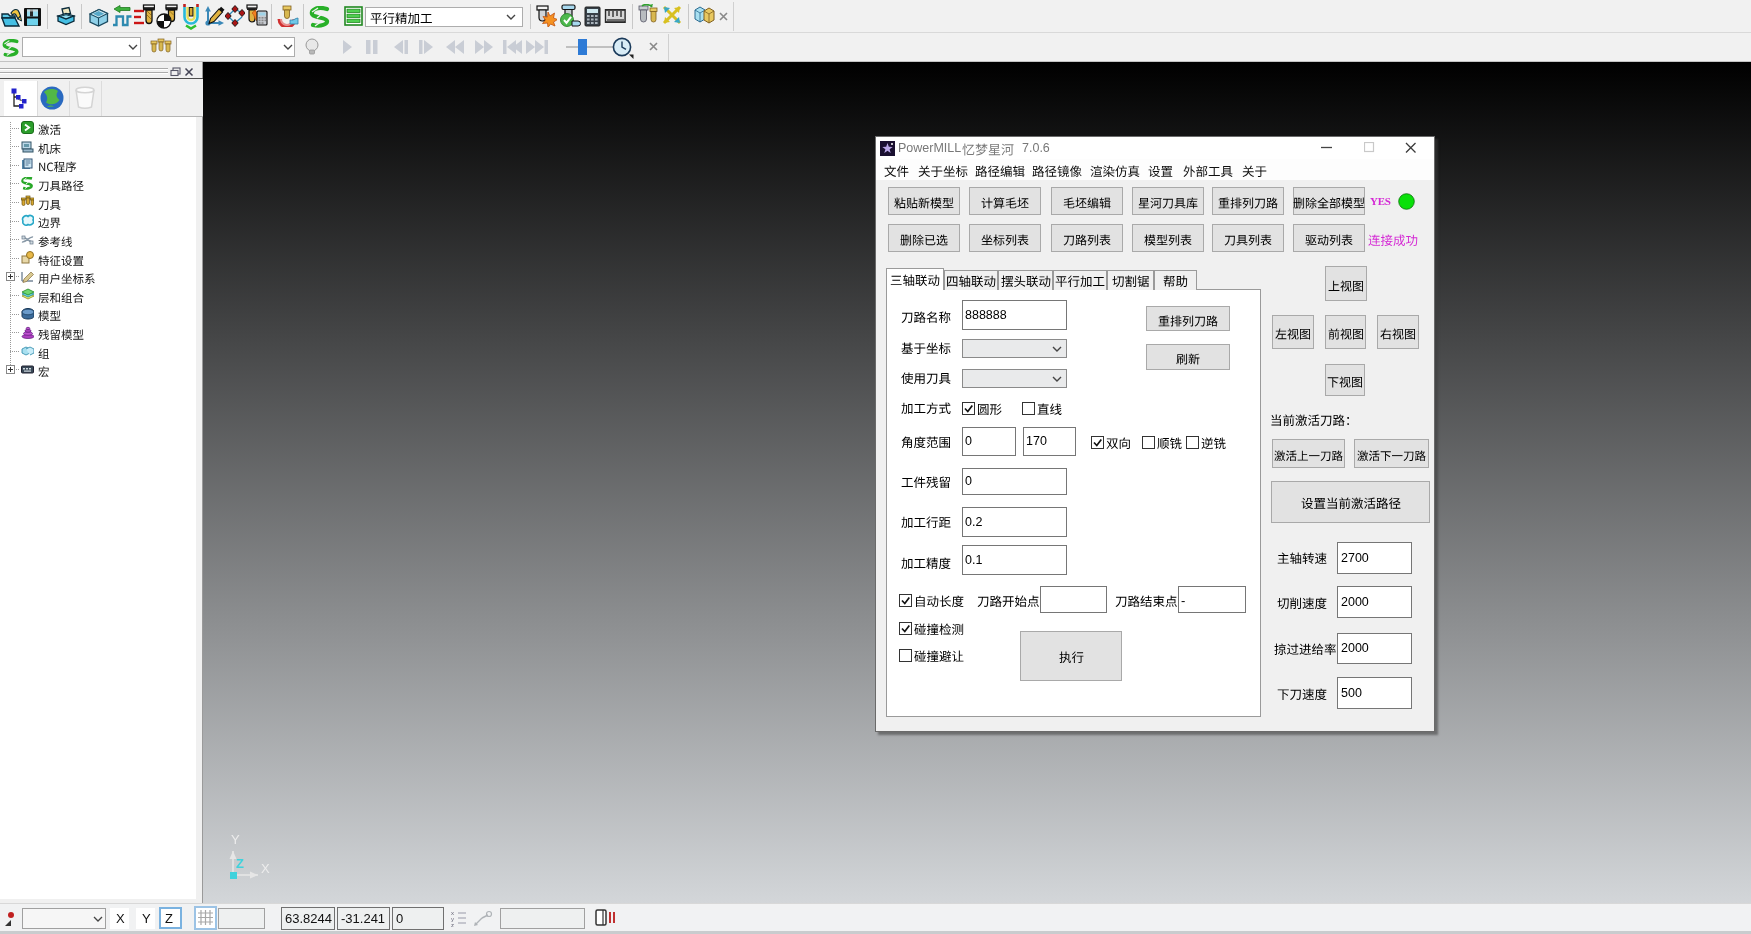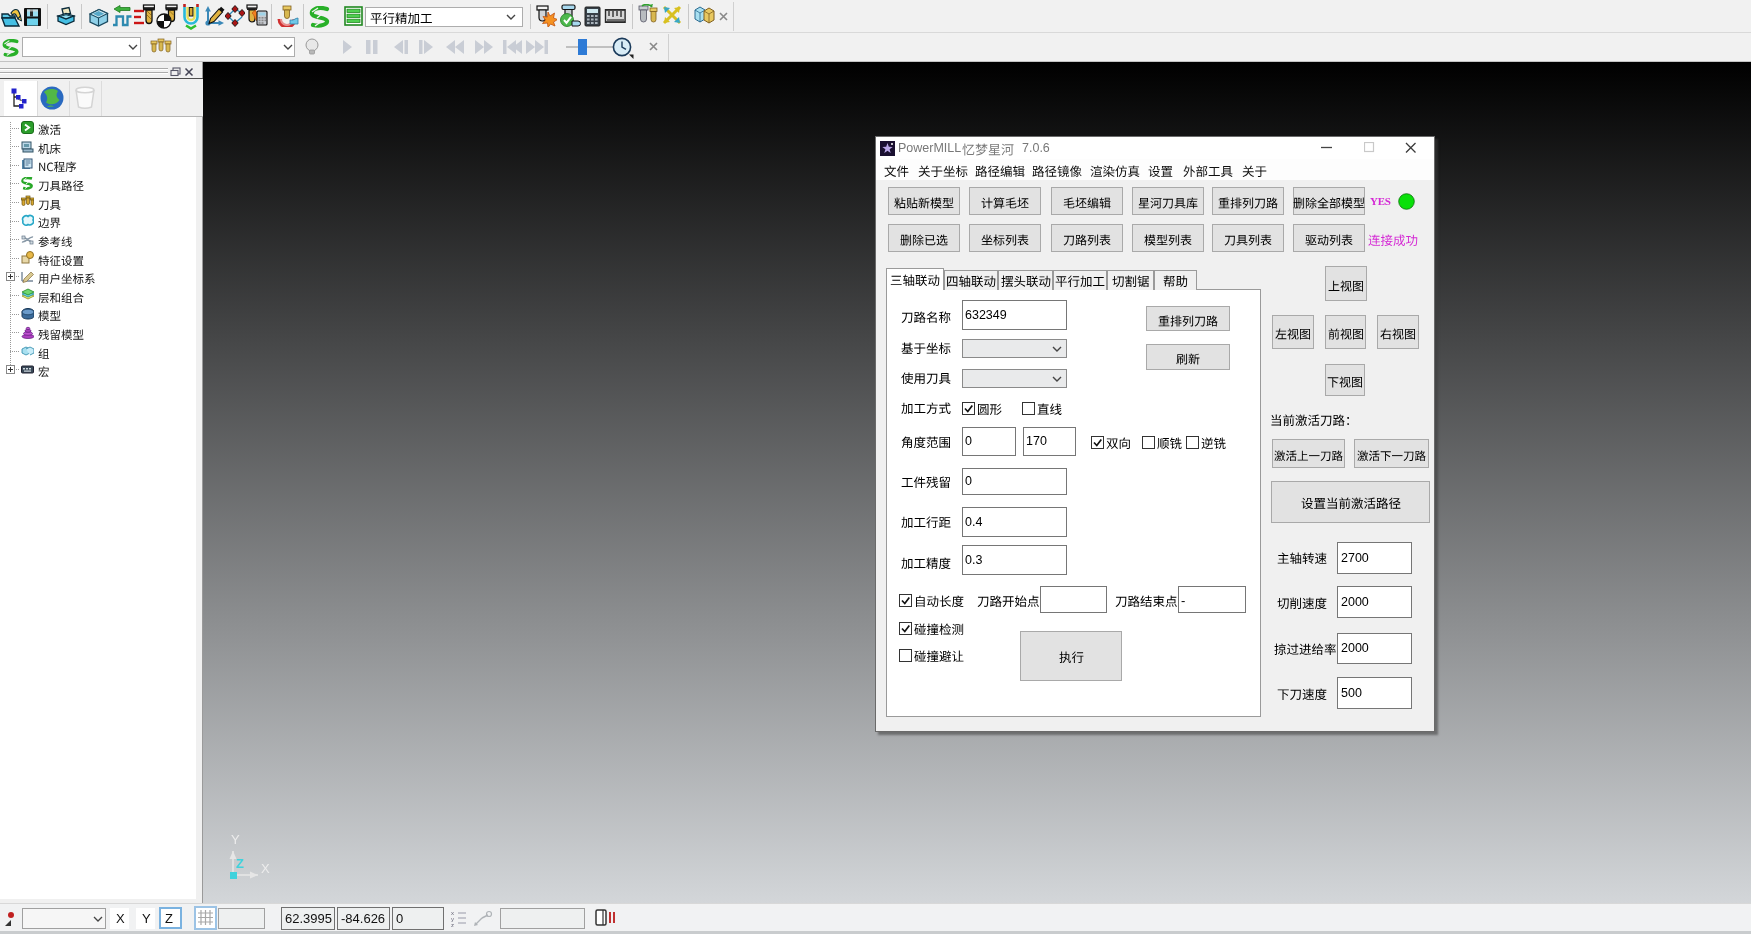--- a/index.html
+++ b/index.html
@@ -647,23 +647,23 @@
 <div style="position:absolute;left:136px;top:908px;width:19px;height:21px;background:#fff;"></div>
 <div style="position:absolute;left:142px;top:908.8px;font: 13px 'Liberation Sans',sans-serif;color:#111;line-height:19.5px;white-space:pre;">Y</div>
 <div style="position:absolute;left:159px;top:907px;width:23px;height:22px;background:#fff;border:2px solid #7ab2e0;"></div>
 <div style="position:absolute;left:165px;top:908.8px;font: 13px 'Liberation Sans',sans-serif;color:#111;line-height:19.5px;white-space:pre;">Z</div>
 <div style="position:absolute;left:194px;top:906px;width:23px;height:24px;background:#fff;border:2px solid #9cc3e5;"></div>
 <svg style="position:absolute;left:197px;top:909px" width="17" height="17" viewBox="0 0 17 17">
     <path d="M1 4 h15 M1 8.5 h15 M1 13 h15 M4 1 v15 M8.5 1 v15 M13 1 v15" stroke="#a8a8a8" stroke-width="1.2"></path>
   </svg>
 <div style="position:absolute;left:218px;top:908px;width:47px;height:21px;background:#eef0f0;border:1px solid #a0a0a0;"></div>
 <div style="position:absolute;left:281px;top:907px;width:54px;height:23px;background:#eef0f0;border:1px solid #707070;"></div>
-<div style="position:absolute;left:285px;top:908.8px;font: 13px 'Liberation Sans',sans-serif;color:#111;line-height:19.5px;white-space:pre;">62.3995</div>
+<div style="position:absolute;left:285px;top:908.8px;font: 13px 'Liberation Sans',sans-serif;color:#111;line-height:19.5px;white-space:pre;">63.8244</div>
 <div style="position:absolute;left:337px;top:907px;width:53px;height:23px;background:#eef0f0;border:1px solid #707070;"></div>
-<div style="position:absolute;left:341px;top:908.8px;font: 13px 'Liberation Sans',sans-serif;color:#111;line-height:19.5px;white-space:pre;">-84.626</div>
+<div style="position:absolute;left:341px;top:908.8px;font: 13px 'Liberation Sans',sans-serif;color:#111;line-height:19.5px;white-space:pre;">-31.241</div>
 <div style="position:absolute;left:392px;top:907px;width:52px;height:23px;background:#eef0f0;border:1px solid #707070;"></div>
 <div style="position:absolute;left:396px;top:908.8px;font: 13px 'Liberation Sans',sans-serif;color:#111;line-height:19.5px;white-space:pre;">0</div>
 <svg style="position:absolute;left:450px;top:909px" width="18" height="18" viewBox="0 0 18 18">
     <g font-family="Liberation Sans" font-size="6" fill="#667">
       <text x="1" y="6">x</text>
       <text x="1" y="12">y</text>
       <text x="1" y="18">z</text>
     </g>
     <path d="M8 4 h8 M8 9 h8 M8 14 h8" stroke="#99a" stroke-width="1.2"></path>
   </svg>
@@ -884,21 +884,21 @@
       <use href="#g90" x="0"></use>
       <use href="#g91" x="1000"></use>
     </svg></div>
 <div style="position:absolute;left:901.0px;top:309.8px;width:50.0px;height:12.5px;"><svg width="50.0" height="12.5" viewBox="0 -880 4000 1000" fill="#000">
       <use href="#g13" x="0"></use>
       <use href="#g15" x="1000"></use>
       <use href="#g92" x="2000"></use>
       <use href="#g93" x="3000"></use>
     </svg></div>
 <div style="position:absolute;left:962px;top:300px;width:105px;height:30px;background:#fff;border:1px solid #767676;"></div>
-<div style="position:absolute;left:965px;top:305.6px;font: 12.5px 'Liberation Sans',sans-serif;color:#000;line-height:18.75px;white-space:pre;">632349</div>
+<div style="position:absolute;left:965px;top:305.6px;font: 12.5px 'Liberation Sans',sans-serif;color:#000;line-height:18.75px;white-space:pre;">888888</div>
 <div style="position:absolute;left:1146px;top:306px;width:84px;height:25px;background:#e2e2e2;border:1px solid #a9a9a9;"></div>
 <div style="position:absolute;left:1158.0px;top:312.5px;width:60.0px;height:12.0px;"><svg width="60.0" height="12.0" viewBox="0 -880 5000 1000" fill="#000">
       <use href="#g66" x="0"></use>
       <use href="#g67" x="1000"></use>
       <use href="#g68" x="2000"></use>
       <use href="#g13" x="3000"></use>
       <use href="#g15" x="4000"></use>
     </svg></div>
 <div style="position:absolute;left:901.0px;top:340.8px;width:50.0px;height:12.5px;"><svg width="50.0" height="12.5" viewBox="0 -880 4000 1000" fill="#000">
       <use href="#g94" x="0"></use>
@@ -980,29 +980,29 @@
     </svg></div>
 <div style="position:absolute;left:962px;top:468px;width:105px;height:27px;background:#fff;border:1px solid #767676;"></div>
 <div style="position:absolute;left:965px;top:472.1px;font: 12.5px 'Liberation Sans',sans-serif;color:#000;line-height:18.75px;white-space:pre;">0</div>
 <div style="position:absolute;left:901.0px;top:514.8px;width:50.0px;height:12.5px;"><svg width="50.0" height="12.5" viewBox="0 -880 4000 1000" fill="#000">
       <use href="#g3" x="0"></use>
       <use href="#g4" x="1000"></use>
       <use href="#g1" x="2000"></use>
       <use href="#g111" x="3000"></use>
     </svg></div>
 <div style="position:absolute;left:962px;top:507px;width:105px;height:30px;background:#fff;border:1px solid #767676;"></div>
-<div style="position:absolute;left:965px;top:512.6px;font: 12.5px 'Liberation Sans',sans-serif;color:#000;line-height:18.75px;white-space:pre;">0.4</div>
+<div style="position:absolute;left:965px;top:512.6px;font: 12.5px 'Liberation Sans',sans-serif;color:#000;line-height:18.75px;white-space:pre;">0.2</div>
 <div style="position:absolute;left:901.0px;top:555.8px;width:50.0px;height:12.5px;"><svg width="50.0" height="12.5" viewBox="0 -880 4000 1000" fill="#000">
       <use href="#g3" x="0"></use>
       <use href="#g4" x="1000"></use>
       <use href="#g2" x="2000"></use>
       <use href="#g103" x="3000"></use>
     </svg></div>
 <div style="position:absolute;left:962px;top:545px;width:105px;height:30px;background:#fff;border:1px solid #767676;"></div>
-<div style="position:absolute;left:965px;top:550.6px;font: 12.5px 'Liberation Sans',sans-serif;color:#000;line-height:18.75px;white-space:pre;">0.3</div>
+<div style="position:absolute;left:965px;top:550.6px;font: 12.5px 'Liberation Sans',sans-serif;color:#000;line-height:18.75px;white-space:pre;">0.1</div>
 <div style="position:absolute;left:899px;top:593.5px;width:13px;height:13px;background:#fff;border:1.5px solid #333;"></div>
 <svg style="position:absolute;left:900px;top:594.5px" width="11" height="11" viewBox="0 0 11 11">
     <path d="M2 5.5 l2.8 3 4.5 -6" stroke="#111" stroke-width="1.7" fill="none"></path>
   </svg>
 <div style="position:absolute;left:914.0px;top:593.8px;width:50.0px;height:12.5px;"><svg width="50.0" height="12.5" viewBox="0 -880 4000 1000" fill="#000">
       <use href="#g112" x="0"></use>
       <use href="#g76" x="1000"></use>
       <use href="#g113" x="2000"></use>
       <use href="#g103" x="3000"></use>
     </svg></div>

